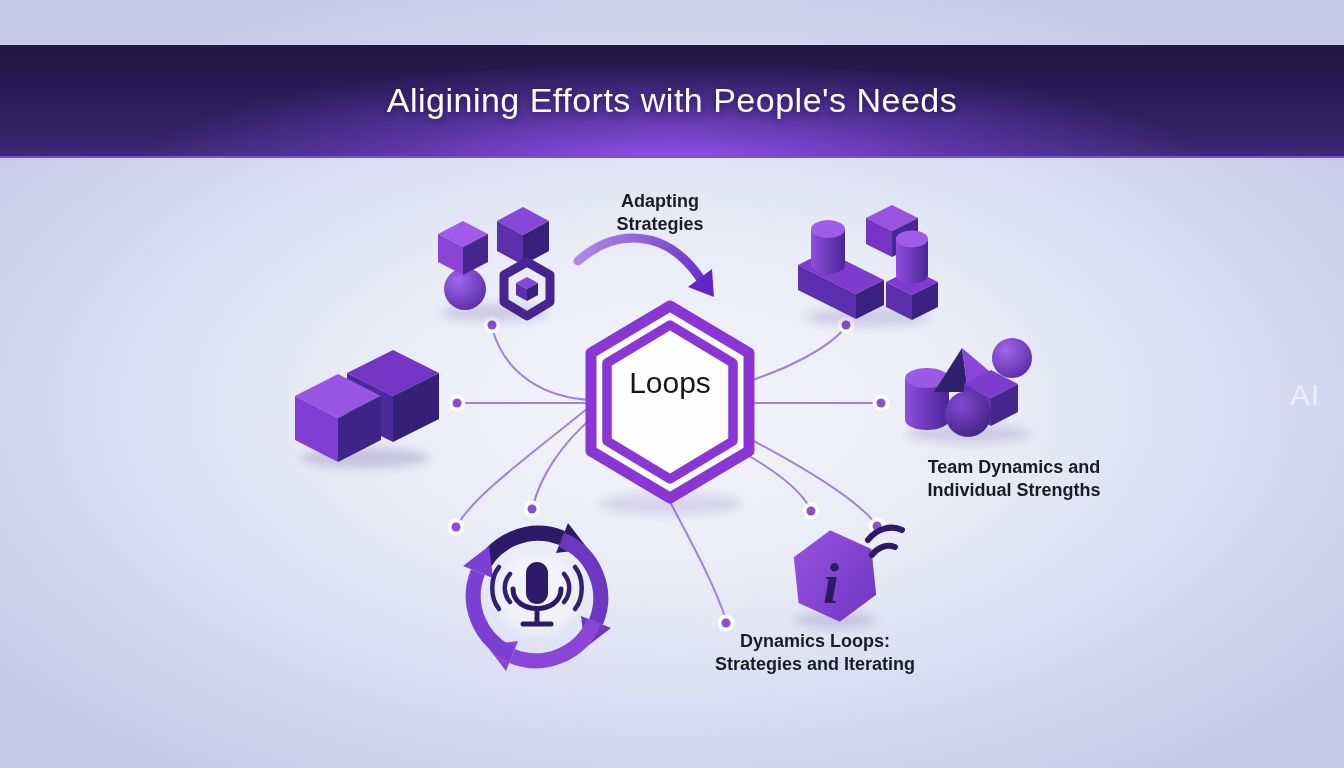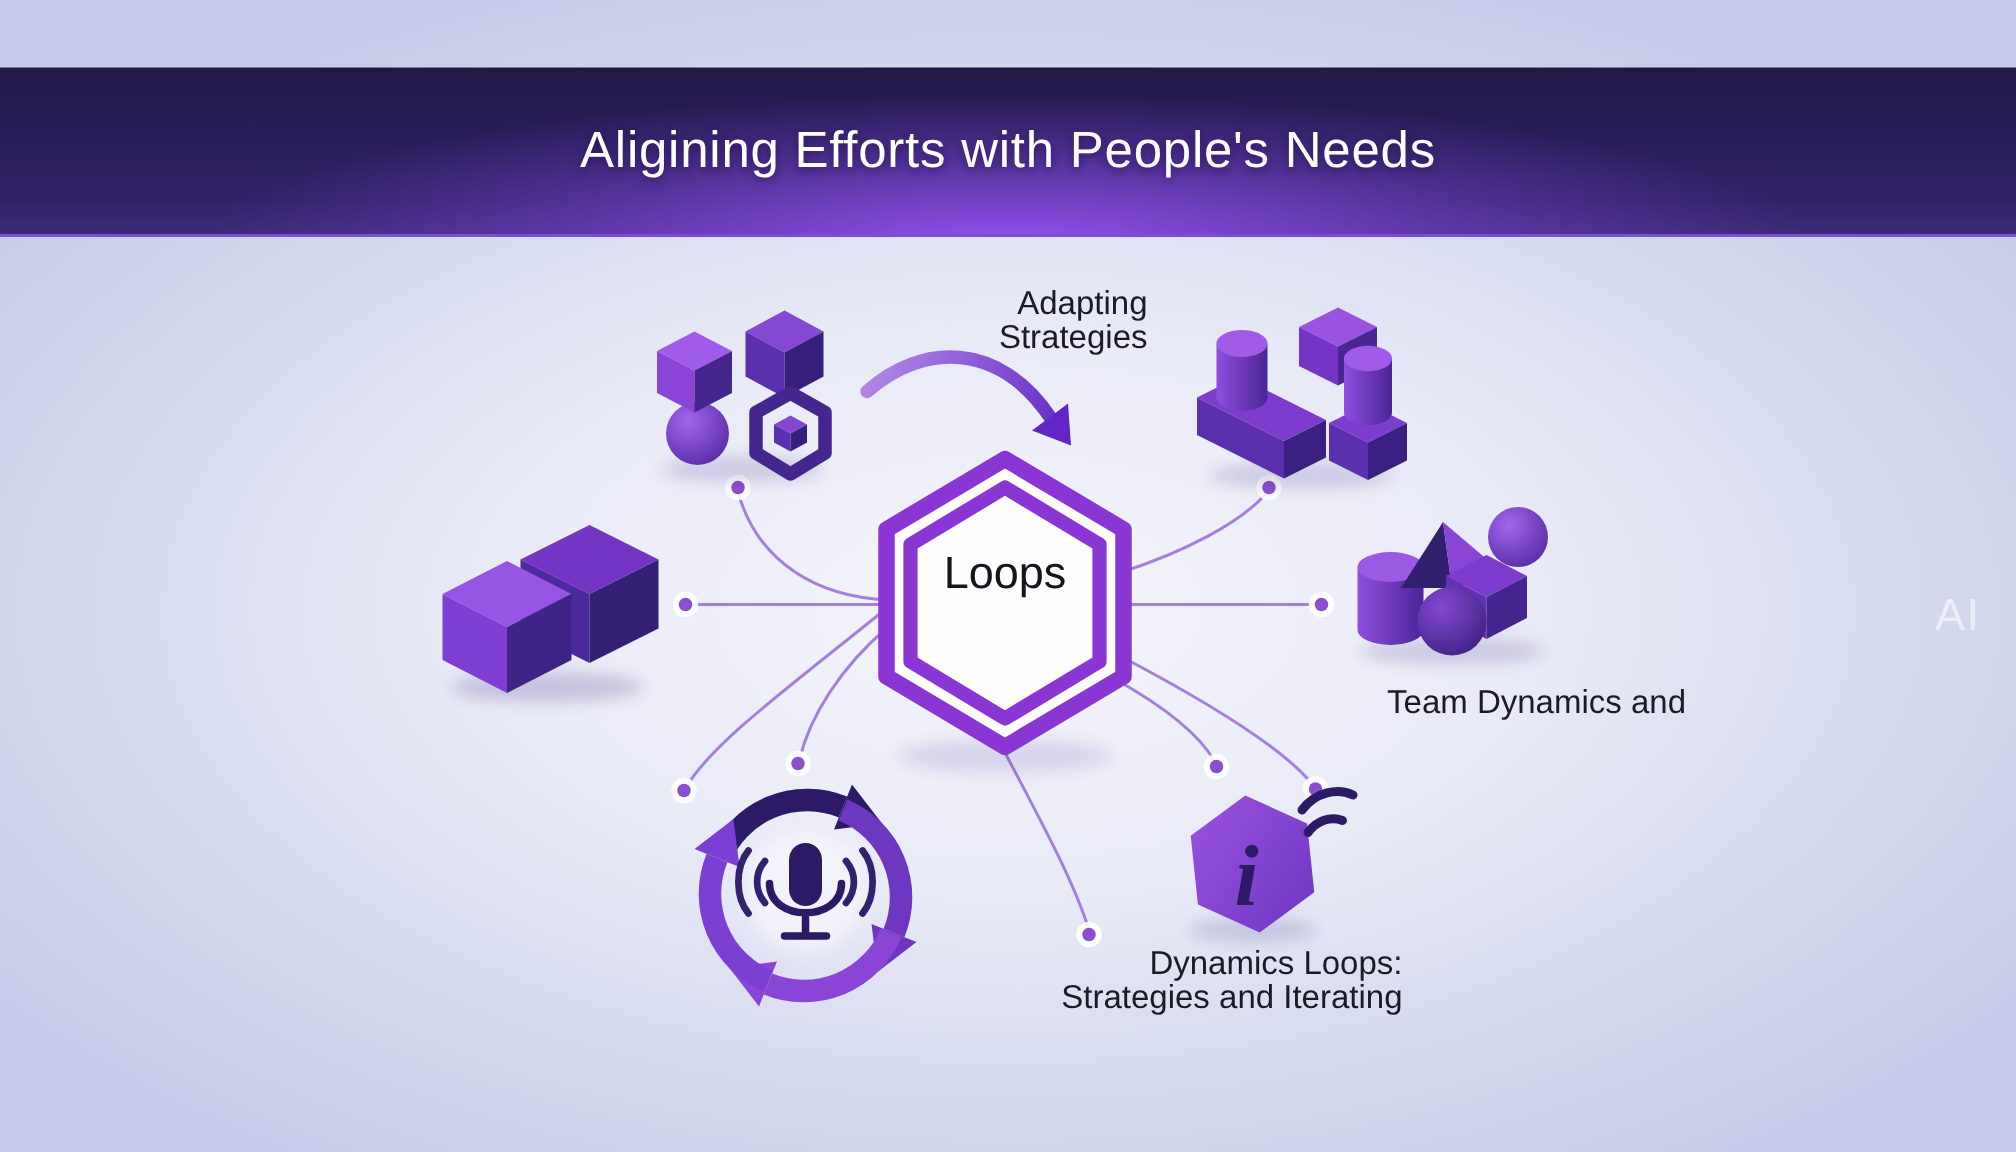--- a/index.html
+++ b/index.html
@@ -20,29 +20,29 @@
   .title{
     color:#ffffff;font-size:34px;font-weight:500;letter-spacing:.5px;
     text-shadow:0 2px 6px rgba(20,10,60,.55);
   }
   .canvas{position:absolute;left:0;top:0;z-index:1;}
   .hex-label{
     position:absolute;left:580px;top:364px;width:180px;z-index:3;
     text-align:center;color:#15151d;font-size:30px;font-weight:500;line-height:38px;
   }
   .callout{
-    position:absolute;z-index:3;text-align:right;color:#1b1b26;
-    font-size:22px;font-weight:400;line-height:23px;
+    position:absolute;z-index:3;text-align:center;color:#1b1b26;
+    font-size:18px;font-weight:700;line-height:23px;
   }
   .callout.adapting{left:555px;top:190px;width:210px;}
   .callout.team{left:872px;top:456px;width:220px;margin-left:32px;}
   .callout.feedback{left:695px;top:630px;width:240px;}
   .watermark{
     position:absolute;left:1290px;top:378px;z-index:3;
-    color:rgba(255,255,255,0.55);font-size:30px;font-weight:400;letter-spacing:1px;margin-top:16px;
+    color:rgba(255,255,255,0.55);font-size:30px;font-weight:400;letter-spacing:1px;
   }
 </style>
 </head>
 <body>
 
 <div class="slide">
 
   <div class="header">
     <div class="title">Aligining Efforts with People's Needs</div>
   </div>
@@ -255,20 +255,21 @@
   <div class="hex-label">
     <div>Loops</div>
   </div>
 
   <div class="callout adapting">
     <div>Adapting</div>
     <div>Strategies</div>
   </div>
   <div class="callout team">
     <div>Team Dynamics and</div>
+    <div>Individual Strengths</div>
   </div>
   <div class="callout feedback">
     <div>Dynamics Loops:</div>
     <div>Strategies and Iterating</div>
   </div>
 
   <div class="watermark">AI</div>
 
 </div>
 

